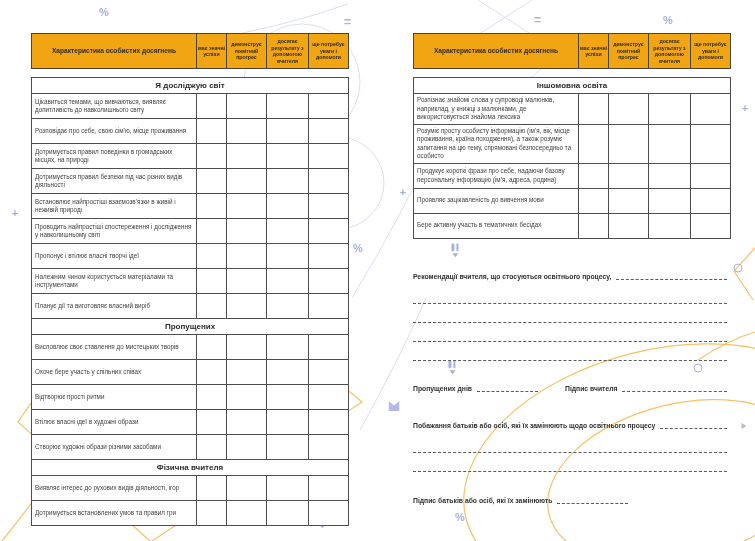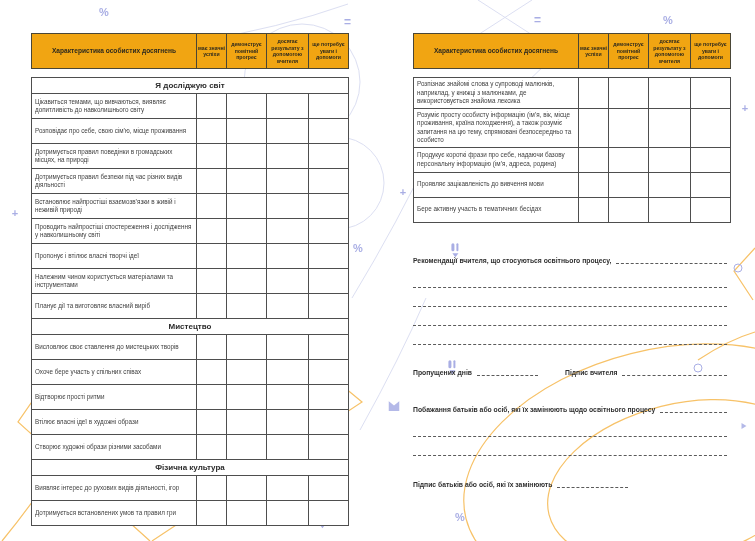--- a/index.html
+++ b/index.html
@@ -209,21 +209,21 @@
             <td class="chk"></td>
           </tr>
           <tr>
             <td class="desc">Планує дії та виготовляє власний виріб</td>
             <td class="chk"></td>
             <td class="chk"></td>
             <td class="chk"></td>
             <td class="chk"></td>
           </tr>
           <tr>
-            <td colspan="5" class="sec">Мистецтво</td>
+            <td colspan="5" class="sec">Пропущених</td>
           </tr>
           <tr>
             <td class="desc">Висловлює своє ставлення до мистецьких творів</td>
             <td class="chk"></td>
             <td class="chk"></td>
             <td class="chk"></td>
             <td class="chk"></td>
           </tr>
           <tr>
             <td class="desc">Охоче бере участь у спільних співах</td>
@@ -247,21 +247,21 @@
             <td class="chk"></td>
           </tr>
           <tr>
             <td class="desc">Створює художні образи різними засобами</td>
             <td class="chk"></td>
             <td class="chk"></td>
             <td class="chk"></td>
             <td class="chk"></td>
           </tr>
           <tr>
-            <td colspan="5" class="sec">Фізична культура</td>
+            <td colspan="5" class="sec">Фізична вчителя</td>
           </tr>
           <tr>
             <td class="desc">Виявляє інтерес до рухових видів діяльності, ігор</td>
             <td class="chk"></td>
             <td class="chk"></td>
             <td class="chk"></td>
             <td class="chk"></td>
           </tr>
           <tr>
             <td class="desc">Дотримується встановлених умов та правил гри</td>
@@ -296,20 +296,23 @@
     <table class="bodytab">
       <colgroup>
           <col class="col-desc">
           <col class="col-a">
           <col class="col-b">
           <col class="col-c">
           <col class="col-d">
         </colgroup>
       <tbody id="right-table">
           <tr>
+            <td colspan="5" class="sec">Іншомовна освіта</td>
+          </tr>
+          <tr>
             <td class="desc">Розпізнає знайомі слова у супроводі малюнків, наприклад, у книжці з малюнками, де використовується знайома лексика</td>
             <td class="chk"></td>
             <td class="chk"></td>
             <td class="chk"></td>
             <td class="chk"></td>
           </tr>
           <tr>
             <td class="desc">Розуміє просту особисту інформацію (ім’я, вік, місце проживання, країна походження), а також розуміє запитання на цю тему, спрямовані безпосередньо та особисто</td>
             <td class="chk"></td>
             <td class="chk"></td>

